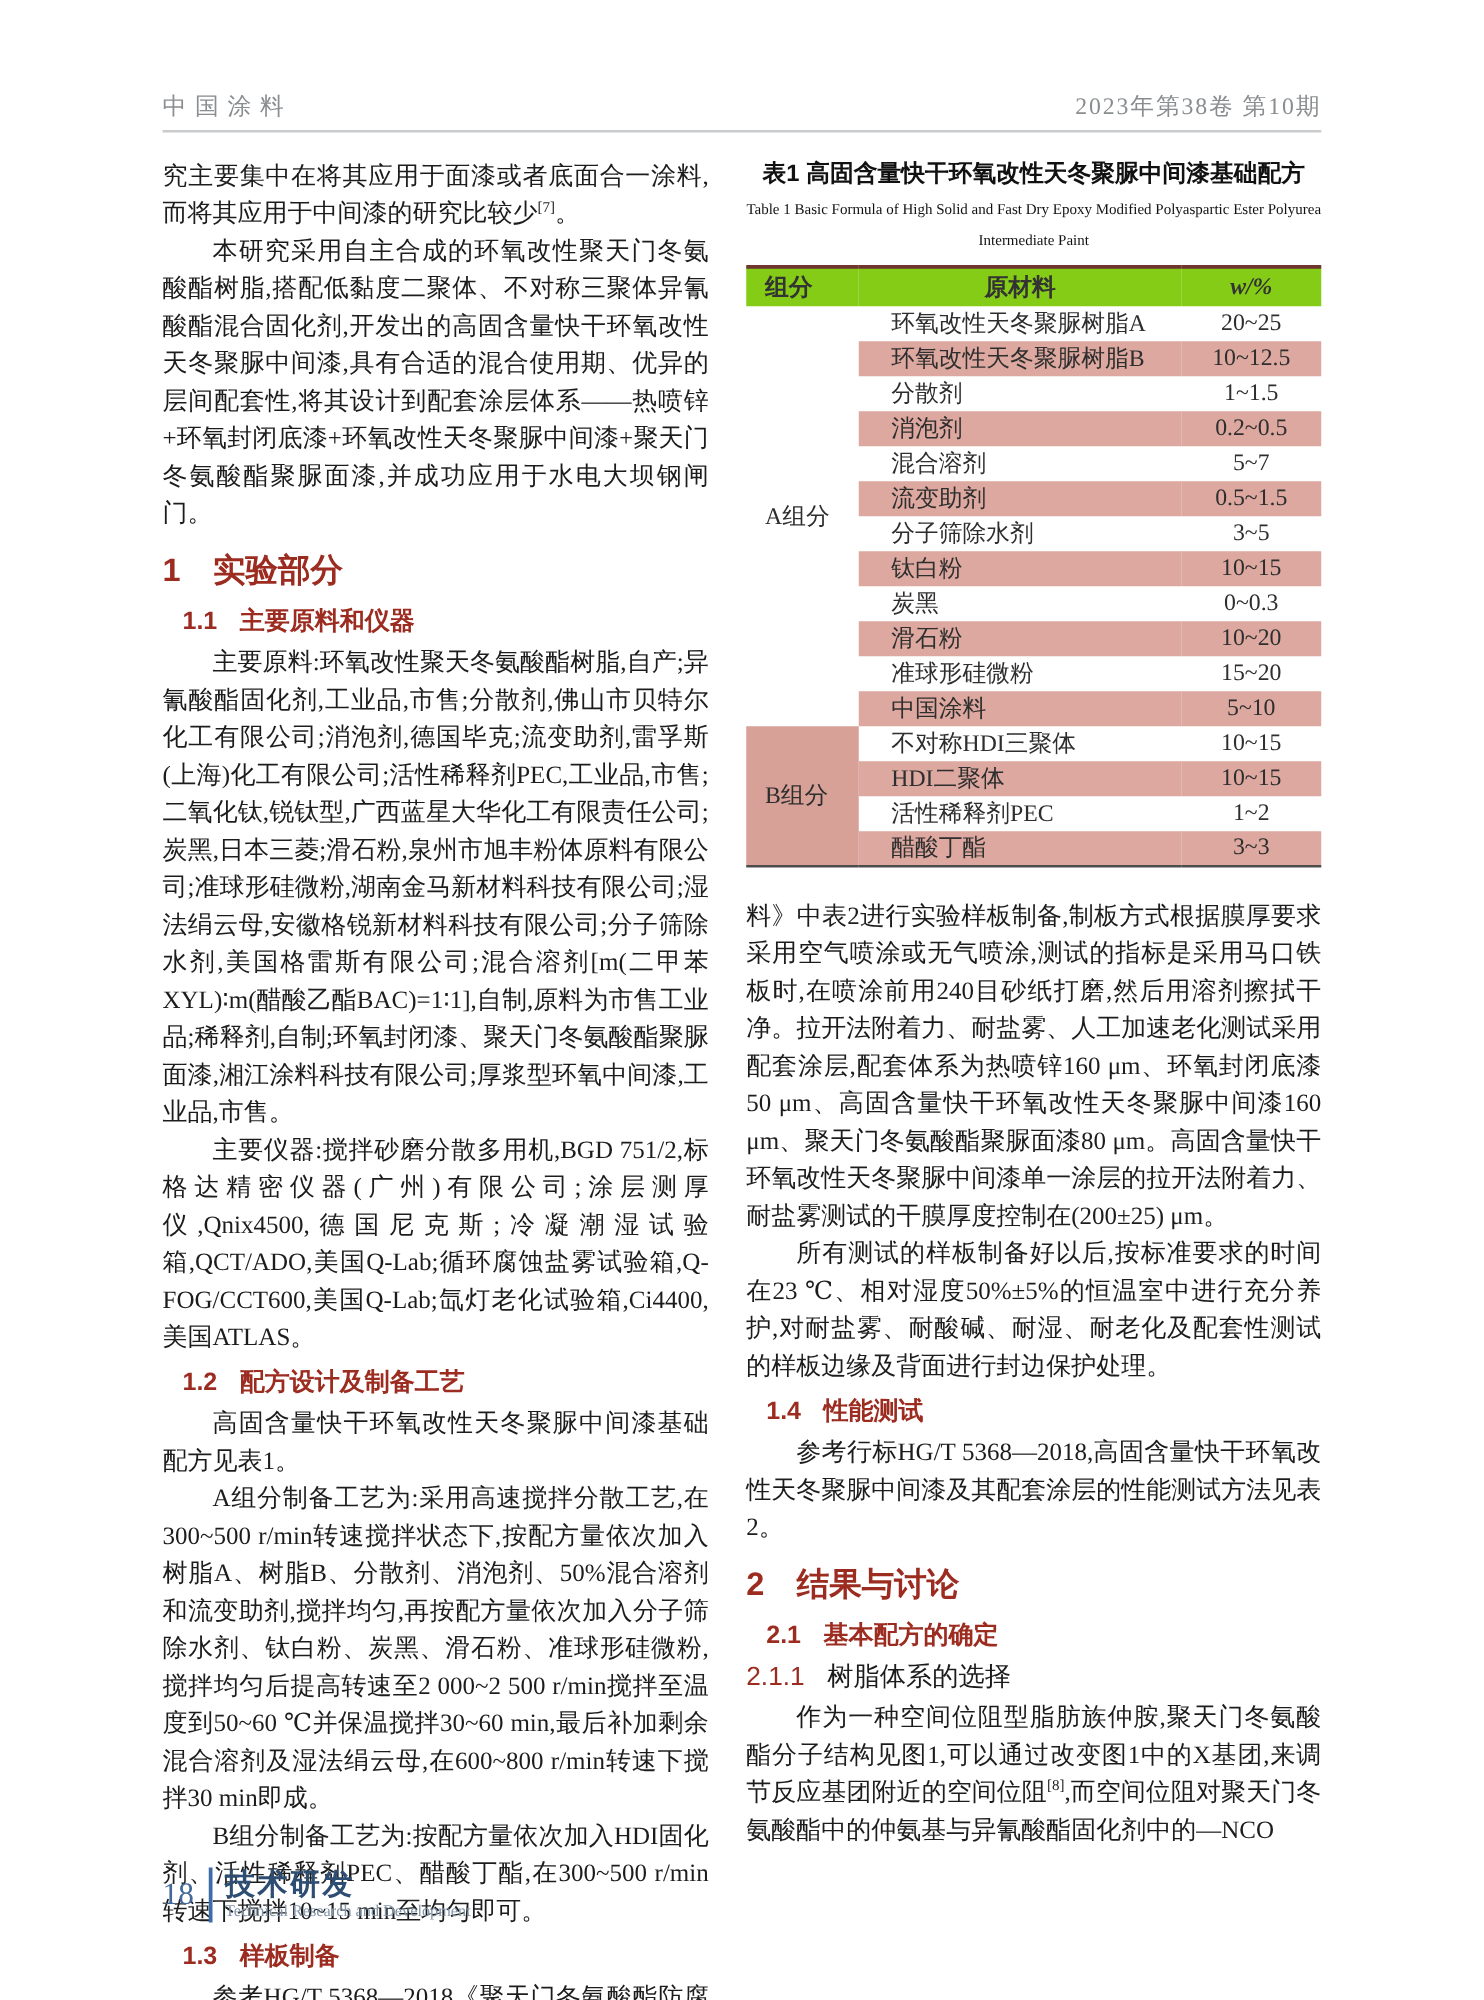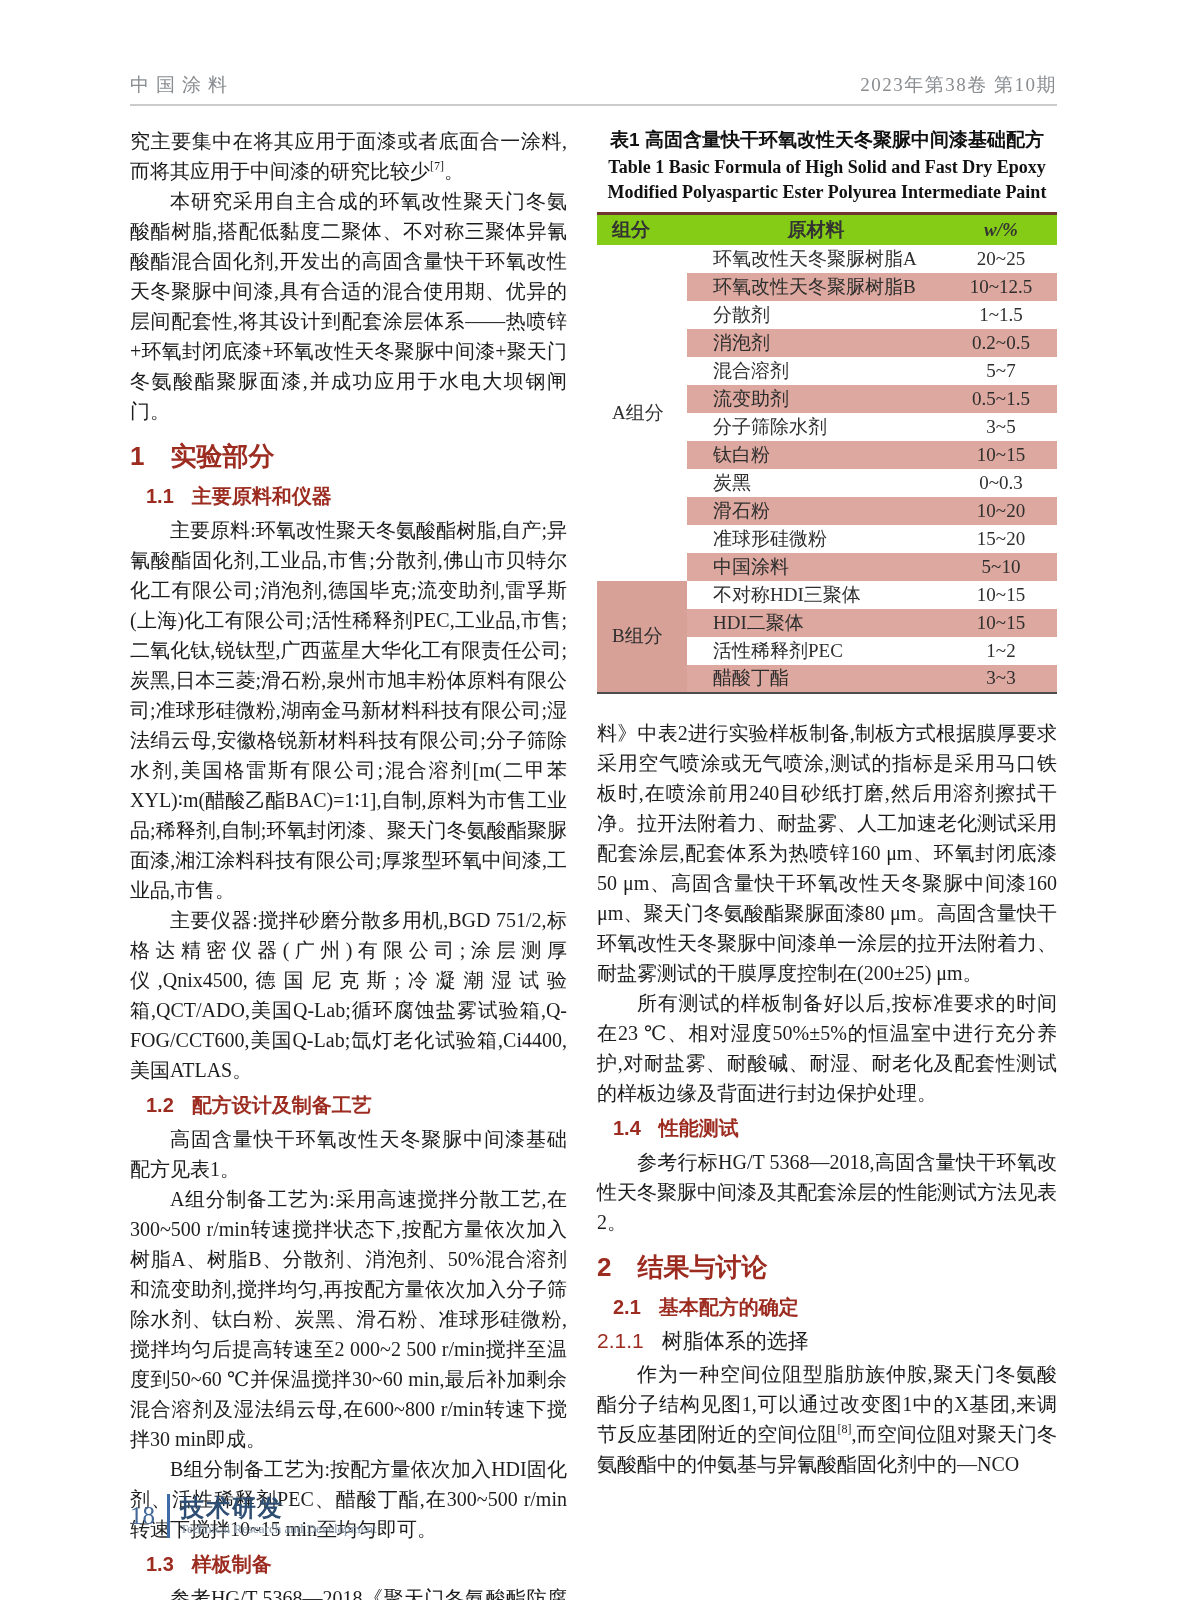--- a/index.html
+++ b/index.html
@@ -32,21 +32,21 @@
         font-weight:bold; font-size:20px; color:#9c2b20; }
   .h2 .hnum { margin-right:18px; }
   .h3 { margin:6px 0 4px; font-size:21px; }
   .h3 .hnum { font-family:"Liberation Sans","DejaVu Sans",sans-serif; color:#9c2b20; margin-right:18px; }
   .h3 .htext { color:#1c1c1c; }
 
   
   .table-block { margin-bottom:24px; }
   .tbl-title-cn { text-align:center; font-family:"Liberation Sans","DejaVu Sans",sans-serif;
     font-weight:bold; font-size:19px; color:#111; line-height:27px; }
-  .tbl-title-en { text-align:center; font-weight:bold; font-size:18px; line-height:25px;
+  .tbl-title-en { text-align:center; font-weight:normal; font-size:12px; line-height:25px;
     color:#111; margin:2px 0 7px; }
   table.formula { width:100%; border-collapse:collapse; font-size:19px; color:#2e2e2e;
     border-top:3px solid #6e362e; border-bottom:2px solid #4d4d4d; }
   table.formula thead th { background:#84cc16; font-weight:bold; height:31px; color:#333; }
   table.formula th.col-grp { width:90px; text-align:left; padding-left:15px; }
   table.formula th.col-mat { text-align:center; }
   table.formula th.col-w { width:112px; text-align:center; font-style:italic;
     font-family:"Liberation Serif","DejaVu Serif",serif; }
   table.formula td { height:28px; }
   td.grp { text-align:left; padding-left:15px; vertical-align:middle; }

